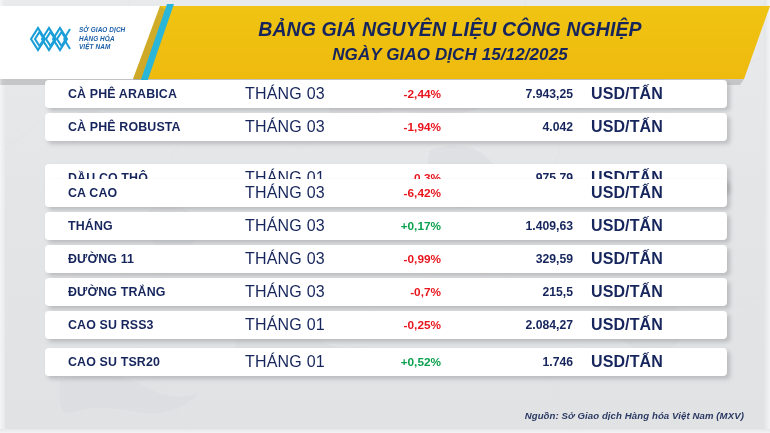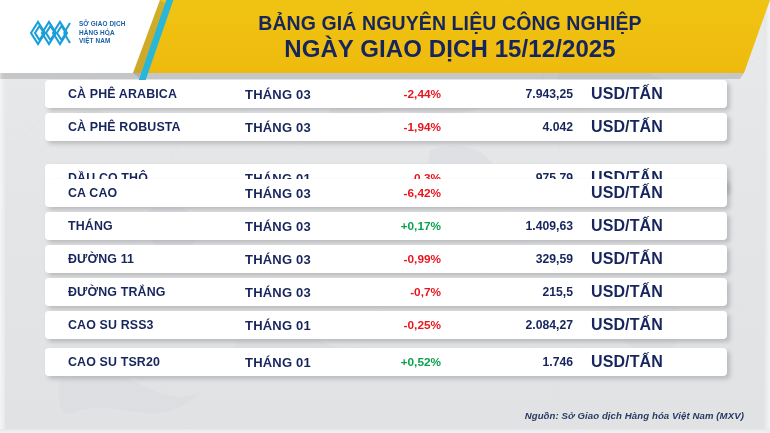--- a/index.html
+++ b/index.html
@@ -40,23 +40,24 @@
     position: absolute;
     left: 0; right: 0; bottom: 0;
     height: 4px;
     background: linear-gradient(0deg, #f2f3f4 0%, #e6e7e9 100%);
   }
 
   
   .header {
     position: absolute;
     left: 0;
-    top: 0;
+    top: 6px;
     width: 770px;
     height: 72px;
+    font-style: italic;
   }
   .header-bg {
     position: absolute;
     left: 0;
     top: 0;
     width: 770px;
     height: 80px;
     background: #efc211;
     background: linear-gradient(180deg, #f0c412 0%, #eeb90e 100%);
     clip-path: polygon(0 0, 770px 0, 744px 73px, 0 73px);
@@ -127,21 +128,21 @@
     left: 170px;
     top: 10px;
     width: 560px;
     text-align: center;
     color: #16255c;
     font-weight: bold;
     font-size: 19.5px;
     line-height: 26px;
     letter-spacing: 0.1px;
   }
-  .header-title .line2 { font-size: 24px; }
+  .header-title .line2 { font-size: 17px; }
 
   
   .rows {
     position: absolute;
     left: 0;
     top: 80px;
     width: 770px;
   }
   .row {
     position: relative;
@@ -164,22 +165,22 @@
     left: 23px;
     font-size: 12.4px;
     font-weight: bold;
     color: #16255c;
     letter-spacing: 0.15px;
     white-space: nowrap;
   }
   .c-month {
     position: absolute;
     left: 200px;
-    font-size: 13px;
-    font-weight: bold;
+    font-size: 16px;
+    font-weight: normal;
     color: #16255c;
     letter-spacing: 0.2px;
     white-space: nowrap;
   }
   .c-change {
     position: absolute;
     left: 300px;
     width: 96px;
     text-align: right;
     font-size: 11.8px;

